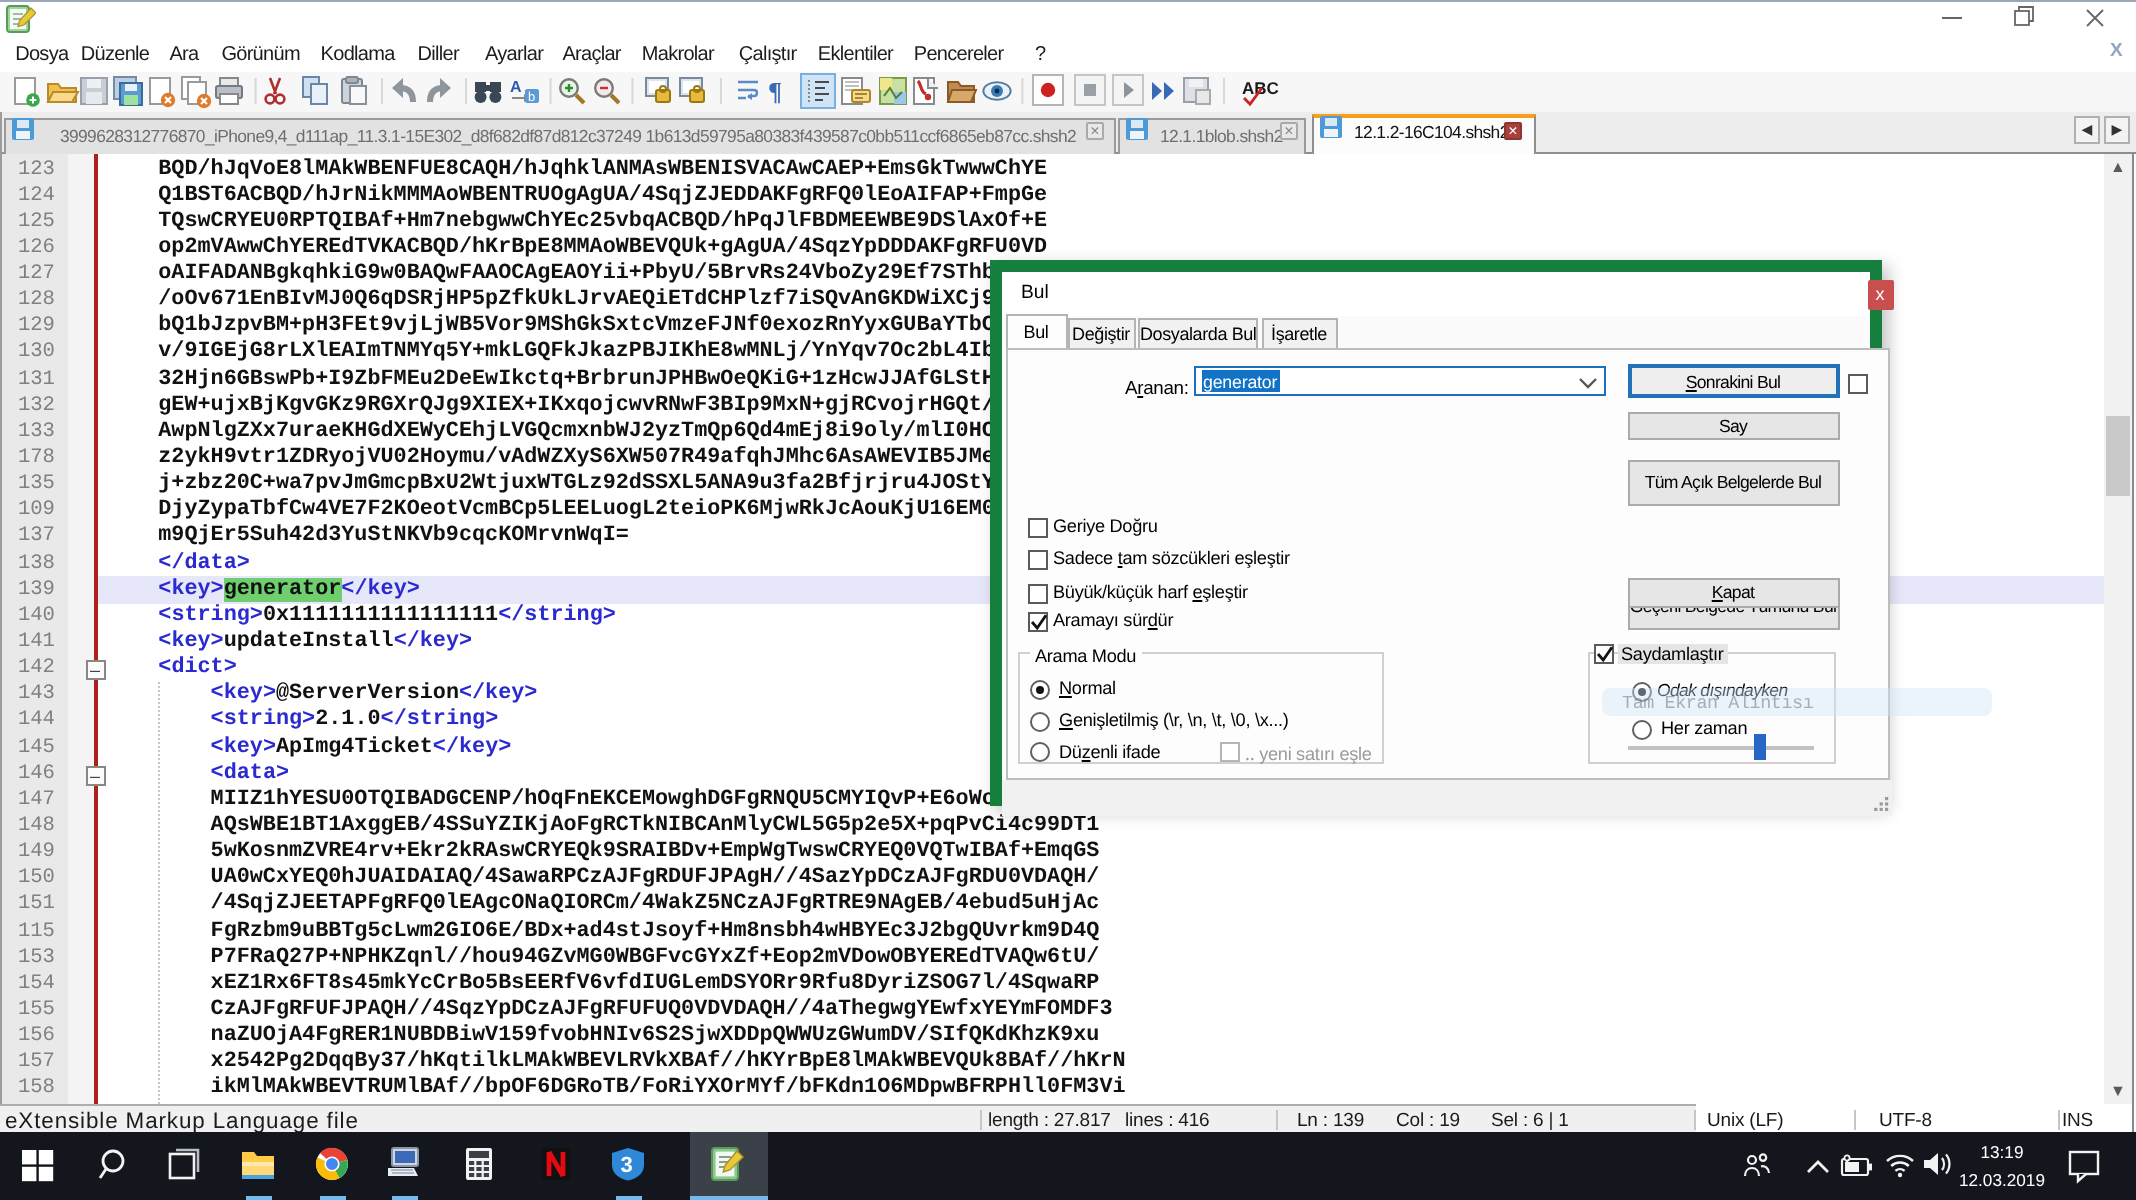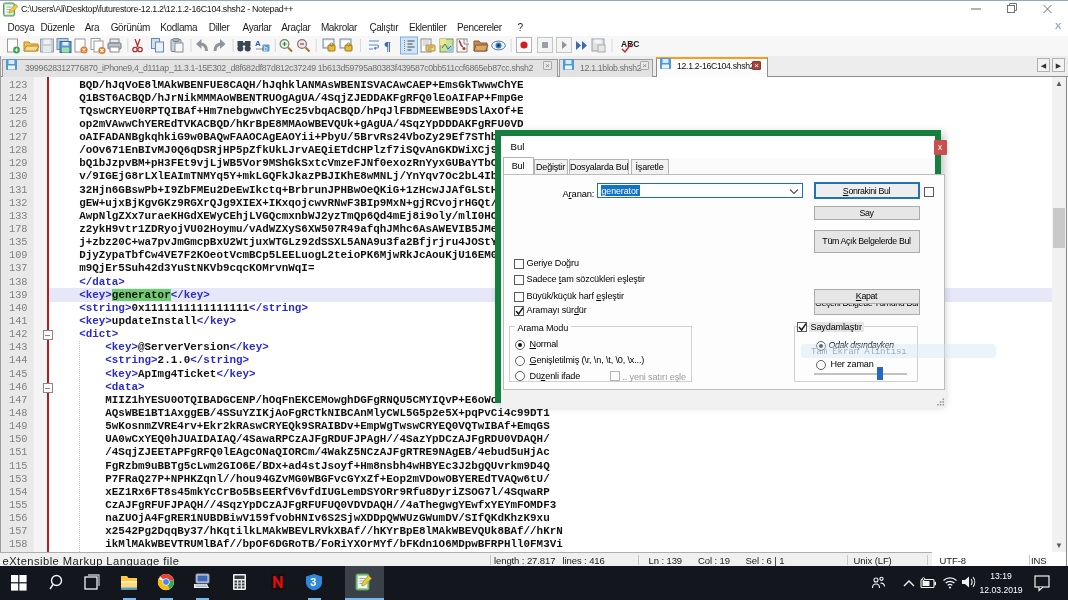--- a/index.html
+++ b/index.html
@@ -34,21 +34,21 @@
 #curline{left:48px;width:1003px;height:13.2px;background:#e6e7f9;}
 #selgen{background:#6fcf6f;}
 .foldbox{position:absolute;left:41.5px;width:10px;height:10px;background:#fcfcfc;border:1px solid #888;
  font-size:9px;line-height:8px;text-align:center;color:#444;}
 #iguide{left:78px;width:1px;background:none;border-left:1px dotted #c9c9c9;}
 
 #vsb{left:1051px;top:0px;width:14px;height:475px;background:#f1f1f1;}
 .sbarrow{position:absolute;left:0;width:14px;height:13px;color:#5a5a5a;font-size:8px;text-align:center;line-height:13px;}
 #vthumb{position:absolute;left:1px;top:131px;width:12px;height:40px;background:#c9c9c9;}
 
-#statusbar{left:0;top:552px;width:932px;height:14px;background:#f0f0f0;border-top:1px solid #aeaeae;
+#statusbar{left:0;top:552px;width:848px;height:14px;background:#f0f0f0;border-top:1px solid #aeaeae;
  font-size:9.5px;letter-spacing:-0.1px;color:#1a1a1a;}
 .ssep{position:absolute;top:2px;width:1px;height:10px;background:#c6c6c6;}
 .sitem{position:absolute;top:1.5px;white-space:nowrap;}
 
 #taskbar{left:0;top:566px;width:1068px;height:34px;background:#14161d;}
 #clock{position:absolute;left:971px;top:570px;width:60px;color:#fff;font-size:8.6px;text-align:center;line-height:13.5px;}
 
 #dlg{left:494.5px;top:130px;width:446px;height:273px;background:#fbfbfb;border:6px solid #15803d;
  box-shadow:3px 3px 8px rgba(0,0,0,0.25);font-size:9.6px;color:#000;}
 #dlg-title{position:absolute;left:0;top:0;width:100%;height:22px;background:#fff;}
@@ -69,21 +69,20 @@
 <body>
 <div id="stage">
 
 <div class="abs" id="titlebar"></div>
 <svg class="abs" style="left:3px;top:2px;" width="15" height="15">
       <rect x="0.5" y="1" width="11" height="13" rx="1.5" fill="#9ed49e" stroke="#5a9a5a"></rect>
       <rect x="2" y="2.5" width="8" height="10" fill="#f4faf4"></rect>
       <path d="M3.5 5h5M3.5 7.5h5M3.5 10h3.5" stroke="#8aa08a" stroke-width="0.8"></path>
       <path d="M12.5 2l2.5 2.5-6 6-3 0.8 0.8-3z" fill="#e8c93a" stroke="#a8922a" stroke-width="0.6"></path>
     </svg>
-<div class="abs" id="title-text">C:\Users\Ali\Desktop\futurestore-12.1.2\12.1.2-16C104.shsh2 - Notepad++</div>
 <svg class="abs" style="left:959px;top:0;" width="33" height="18">
       <path d="M12 9h10" stroke="#666" stroke-width="1"></path>
     </svg>
 <div class="abs wbtn" style="left:995px;"><svg width="33" height="18">
         <rect x="12.5" y="5.5" width="7" height="7" fill="none" stroke="#666" stroke-width="0.9"></rect>
         <path d="M14.5 5.5v-2h7v7h-2" fill="none" stroke="#666" stroke-width="0.9"></path>
       </svg></div>
 <div class="abs wbtn" style="left:1031px;"><svg width="33" height="18">
         <path d="M12.5 5l8 8M20.5 5l-8 8" stroke="#666" stroke-width="0.9"></path>
       </svg></div>
@@ -269,21 +268,21 @@
  <line x1="191" y1="3" x2="191" y2="16" stroke="#d8d8d8"></line>
  <line x1="233" y1="3" x2="233" y2="16" stroke="#d8d8d8"></line>
  <line x1="275.3" y1="3" x2="275.3" y2="16" stroke="#d8d8d8"></line>
  <line x1="316.2" y1="3" x2="316.2" y2="16" stroke="#d8d8d8"></line>
  <line x1="360.5" y1="3" x2="360.5" y2="16" stroke="#d8d8d8"></line>
  <line x1="511.2" y1="3" x2="511.2" y2="16" stroke="#d8d8d8"></line>
  <line x1="612" y1="3" x2="612" y2="16" stroke="#d8d8d8"></line>
 </svg>
 
 <div class="abs" id="tabbar">
-<div class="tab" style="left:2px;width:556px;padding:3px 14px 0 22px;">3999628312776870_iPhone9,4_d111ap_11.3.1-15E302_d8f682df87d812c37249 1b613d59795a80383f439587c0bb511ccf6865eb87cc.shsh2</div>
+<div class="tab" style="left:2px;width:556px;padding:3px 14px 0 22px;text-align:center;">3999628312776870_iPhone9,4_d111ap_11.3.1-15E302_d8f682df87d812c37249 1b613d59795a80383f439587c0bb511ccf6865eb87cc.shsh2</div>
 <div class="tab" style="left:559px;width:94px;padding:3px 4px 0 20px;">12.1.1blob.shsh2</div>
 <div class="tab" style="left:656px;top:0.5px;height:21px;width:112px;background:#fcfcfc;color:#111;border-color:#8e8e8e;border-top:2.5px solid #f6a01a;padding:2.5px 4px 0 20px;">12.1.2-16C104.shsh2</div>
 <svg class="abs" style="left:6px;top:3px" width="12" height="12">
         <rect width="11" height="11" rx="1" fill="#4d9bd6"></rect>
         <rect x="2.5" y="1" width="6" height="4" fill="#dce9f5"></rect>
         <rect x="2" y="6.5" width="7" height="4" fill="#eef4fa"></rect>
       </svg>
 <svg class="abs" style="left:563px;top:3px" width="12" height="12">
         <rect width="11" height="11" rx="1" fill="#4d9bd6"></rect>
         <rect x="2.5" y="1" width="6" height="4" fill="#dce9f5"></rect>

